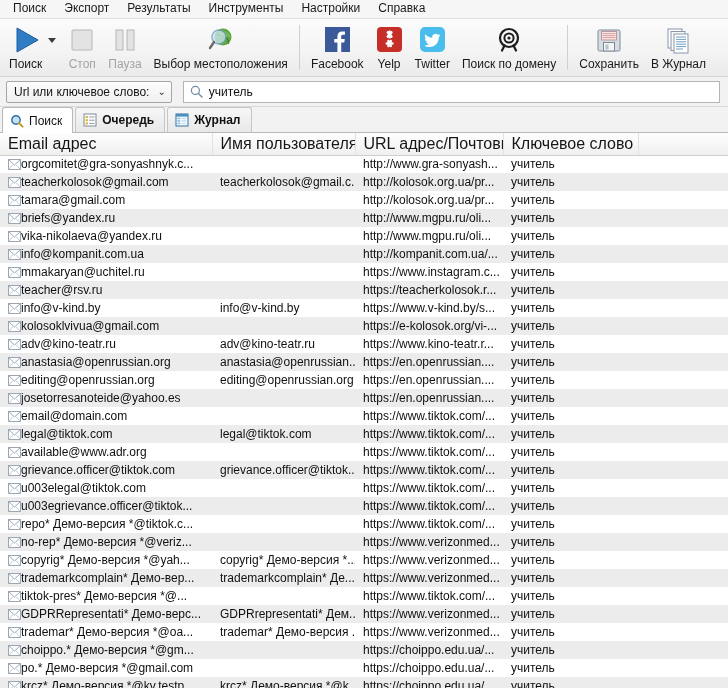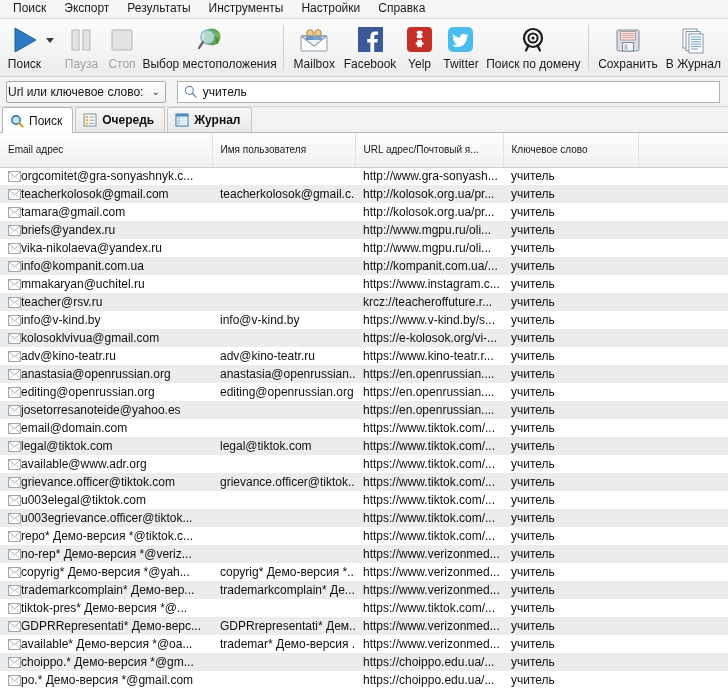--- a/index.html
+++ b/index.html
@@ -70,21 +70,21 @@
     padding: 0 6px;
     flex: 0 0 auto;
   }
   .combo {
     height: 22px;
     min-width: 147px;
     background: linear-gradient(to bottom,#fdfdfd,#f0f0f0);
     border: 1px solid #a6a6a6;
     border-radius: 2px;
     display:flex; align-items:center;
-    padding: 0 5px 0 1px;
+    padding: 0 5px 0 7px;
     font-size: 12px; color:#141414;
     cursor: default;
     justify-content: space-between;
   }
   .combo .cv { white-space: nowrap; }
   .combo .cchev { font-size: 10px; margin-left: 8px; color:#333; }
   .searchbox {
     flex: 1;
     height: 22px;
     margin-left: 11px;
@@ -128,25 +128,25 @@
     border-color: #c6c6c6;
     border-top-left-radius: 3px; border-top-right-radius: 3px;
     margin-left: 2px;
     font-weight: bold;
   }
 
   
   .tablewrap { flex: 1 1 auto; overflow: hidden; background:#fff; position:relative; }
   table.grid { border-collapse: collapse; width: 728px; table-layout: fixed; }
   table.grid thead th {
-    height: 34px;
+    height: 22px;
     background: linear-gradient(to bottom,#fdfdfd 0%,#f7f7f7 50%,#efefef 100%);
     border-bottom: 1px solid #cfcfcf;
     border-right: 1px solid #e2e2e2;
-    font-size: 10px; font-weight: normal;
+    font-size: 16px; font-weight: normal;
     text-align: left;
     padding: 0 0 0 8px;
     color: #161616;
     white-space: nowrap;
     overflow: hidden;
     cursor: default;
   }
   table.grid tbody td {
     height: 18px;
     font-size: 12px;
@@ -195,66 +195,51 @@
         </svg>
       </div>
       <div class="tlabel">Поиск</div>
     </div>
 
     <div class="dropcaret"></div>
 
     <div class="tbtn disabled">
       <div class="ticon">
         <svg width="28" height="28" viewBox="0 0 28 28">
-          <rect x="5" y="4" width="7" height="20" fill="#e3e3e3" stroke="#b6b6b6"></rect>
-          <rect x="16" y="4" width="7" height="20" fill="#e3e3e3" stroke="#b6b6b6"></rect>
+          <rect x="4" y="4" width="20" height="20" rx="1" fill="#e3e3e3" stroke="#b6b6b6"></rect>
         </svg>
       </div>
-      <div class="tlabel">Пауза</div>
+      <div class="tlabel">Стоп</div>
     </div>
 
     <div class="tbtn disabled">
       <div class="ticon">
         <svg width="28" height="28" viewBox="0 0 28 28">
-          <rect x="4" y="4" width="20" height="20" rx="1" fill="#e3e3e3" stroke="#b6b6b6"></rect>
+          <rect x="5" y="4" width="7" height="20" fill="#e3e3e3" stroke="#b6b6b6"></rect>
+          <rect x="16" y="4" width="7" height="20" fill="#e3e3e3" stroke="#b6b6b6"></rect>
         </svg>
       </div>
-      <div class="tlabel">Стоп</div>
+      <div class="tlabel">Пауза</div>
     </div>
 
     <div class="tbtn">
       <div class="ticon">
         <svg width="30" height="30" viewBox="0 0 30 30">
           <circle cx="17" cy="12" r="8.5" fill="#5fa83e"></circle>
           <path d="M9 12a8.5 8.5 0 0 1 16 0z" fill="#7dc25a" opacity=".65"></path>
           <path d="M10 9c3 2 6 1 9 3s4 5 3 7" stroke="#3b7a28" stroke-width="1.2" fill="none"></path>
           <circle cx="13" cy="12" r="7" fill="#cfe6f5" opacity=".75" stroke="#6f9fc2" stroke-width="1.6"></circle>
           <line x1="8" y1="17" x2="4" y2="23" stroke="#6b6b6b" stroke-width="2.4" stroke-linecap="round"></line>
         </svg>
       </div>
       <div class="tlabel">Выбор местоположения</div>
     </div>
 
     <div class="tsep"></div>
 
-    <div class="tbtn">
-      <div class="ticon">
-        <svg width="30" height="28" viewBox="0 0 30 28">
-          <rect x="2" y="10" width="26" height="15" rx="1" fill="#fdfdfd" stroke="#8a9bb0"></rect>
-          <polygon points="2,10 15,20 28,10" fill="#eaf1f8" stroke="#8a9bb0"></polygon>
-          <circle cx="11" cy="7" r="3.3" fill="#f3c98b" stroke="#b08a4a"></circle>
-          <circle cx="19" cy="7" r="3.3" fill="#f3c98b" stroke="#b08a4a"></circle>
-          <path d="M6 14c0-3 3-4.5 5-4.5s5 1.5 5 4.5z" fill="#6b8fbf"></path>
-          <path d="M14 14c0-3 3-4.5 5-4.5s5 1.5 5 4.5z" fill="#8fae d8" fill-opacity="0"></path>
-          <path d="M14 14c0-3 3-4.5 5-4.5s5 1.5 5 4.5z" fill="#7fa0cc"></path>
-          <polygon points="2,10 15,20 28,10" fill="none" stroke="#8a9bb0"></polygon>
-        </svg>
-      </div>
-      <div class="tlabel">Mailbox</div>
-    </div>
 
     <div class="tbtn">
       <div class="ticon">
         <svg width="27" height="27" viewBox="0 0 27 27">
           <rect x="1" y="1" width="25" height="25" fill="#3b5998"></rect>
           <path d="M17.2 26V16.6h3.1l.47-3.65h-3.57v-2.33c0-1.06.29-1.78 1.81-1.78h1.93V5.57c-.33-.04-1.48-.14-2.82-.14-2.79 0-4.7 1.7-4.7 4.83v2.69h-3.15v3.65h3.15V26z" fill="#ffffff"></path>
         </svg>
       </div>
       <div class="tlabel">Facebook</div>
     </div>
@@ -554,21 +539,21 @@
                     <rect x="0.5" y="0.5" width="12" height="10" fill="#ffffff" stroke="#9aa6b4"></rect>
                     <polyline points="0.5,0.5 6.5,6 12.5,0.5" fill="none" stroke="#9aa6b4"></polyline>
                     <line x1="0.5" y1="10.5" x2="5" y2="5.6" stroke="#c3cbd4"></line>
                     <line x1="12.5" y1="10.5" x2="8" y2="5.6" stroke="#c3cbd4"></line>
                   </svg>
                 </span>
                 <span class="etext">teacher@rsv.ru</span>
               </span>
             </td>
             <td></td>
-            <td>krcz://teacheroffuture.r...</td>
+            <td>https://teacherkolosok.r...</td>
             <td>учитель</td>
             <td></td>
           </tr>
           <tr class="odd">
             <td class="c-email">
               <span class="emailcell">
                 <span>
                   <svg width="13" height="11" viewBox="0 0 13 11">
                     <rect x="0.5" y="0.5" width="12" height="10" fill="#ffffff" stroke="#9aa6b4"></rect>
                     <polyline points="0.5,0.5 6.5,6 12.5,0.5" fill="none" stroke="#9aa6b4"></polyline>
@@ -911,21 +896,21 @@
             <td class="c-email">
               <span class="emailcell">
                 <span>
                   <svg width="13" height="11" viewBox="0 0 13 11">
                     <rect x="0.5" y="0.5" width="12" height="10" fill="#ffffff" stroke="#9aa6b4"></rect>
                     <polyline points="0.5,0.5 6.5,6 12.5,0.5" fill="none" stroke="#9aa6b4"></polyline>
                     <line x1="0.5" y1="10.5" x2="5" y2="5.6" stroke="#c3cbd4"></line>
                     <line x1="12.5" y1="10.5" x2="8" y2="5.6" stroke="#c3cbd4"></line>
                   </svg>
                 </span>
-                <span class="etext">available* Демо-версия *@oa...</span>
+                <span class="etext">trademar* Демо-версия *@oa...</span>
               </span>
             </td>
             <td>trademar* Демо-версия ...</td>
             <td>https://www.verizonmed...</td>
             <td>учитель</td>
             <td></td>
           </tr>
           <tr class="even">
             <td class="c-email">
               <span class="emailcell">

